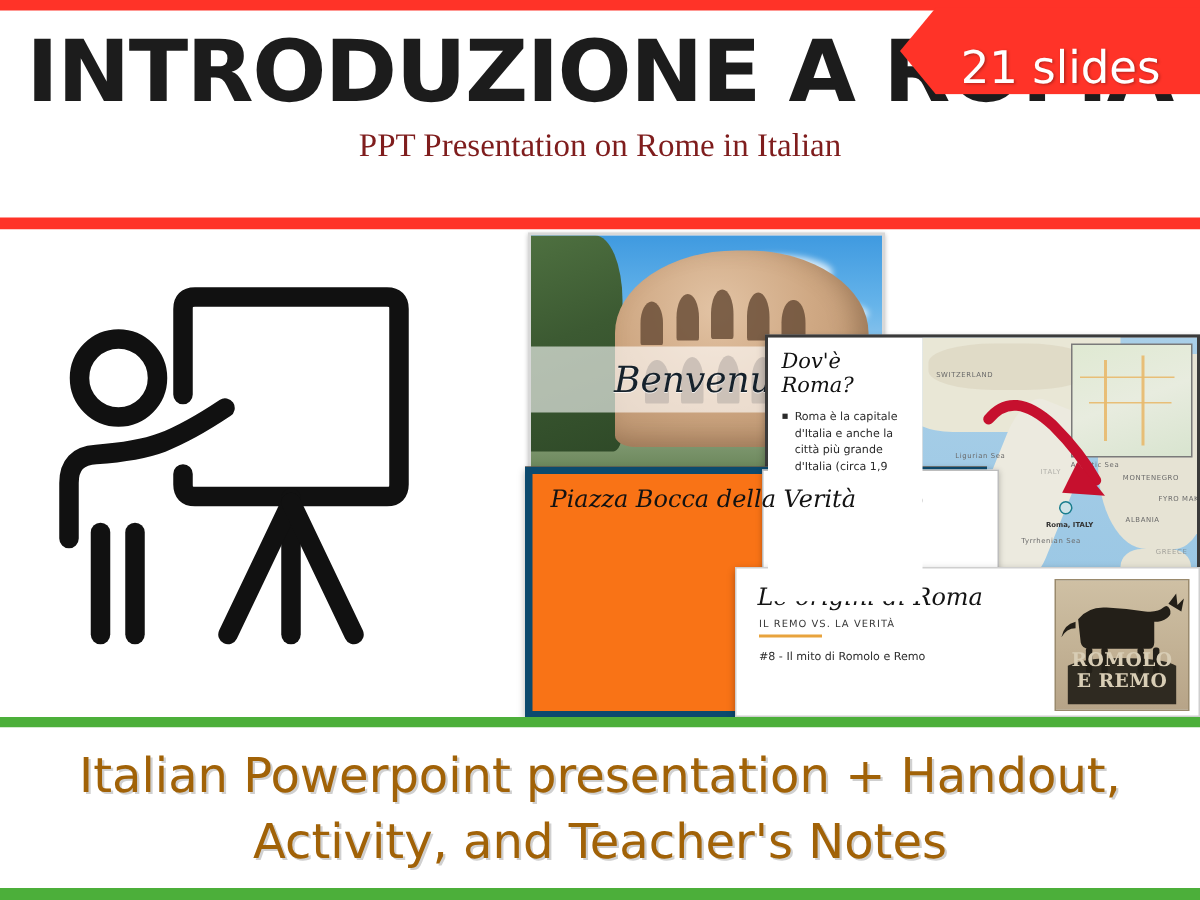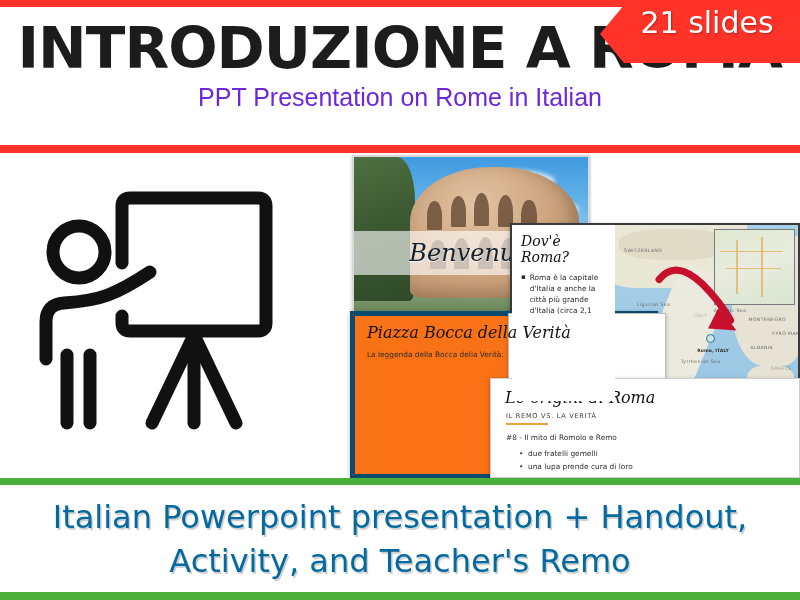--- a/index.html
+++ b/index.html
@@ -28,24 +28,24 @@
     font-weight:bold;
     font-size:57px;
     line-height:62px;
     letter-spacing:-1px;
     color:#1c1c1c;
     white-space:nowrap;
     transform:scaleX(1.02);
   }
   #subtitle{
     margin:4px 0 0 0;
-    font-family:Liberation Sans, sans-serif;
-    font-size:25px;
+    font-family:Liberation Serif, serif;
+    font-size:22px;
     line-height:28px;
-    color:#6d28d9;
+    color:#7f1d1d;
     white-space:nowrap;
   }
 
   
   #middle{position:absolute;left:0;top:153px;width:800px;height:325px;background:#fff;overflow:hidden;}
 
   
   #teacher-icon{position:absolute;left:22px;top:22px;width:300px;height:285px;}
   #teacher-icon svg{display:block;width:300px;height:285px;}
 
@@ -174,33 +174,33 @@
     font-family:"DejaVu Serif", serif;font-weight:bold;font-size:12.5px;color:#1d1a15;letter-spacing:.3px;white-space:nowrap;}
 
   
   #orange-strip{position:absolute;left:368px;top:220px;width:82px;height:105px;background:#f2a93d;}
 
   
   #ribbon{
     position:absolute;left:600px;top:5px;width:200px;height:58px;
     background:#ff3328;
     clip-path:polygon(24px 0, 200px 0, 200px 58px, 24px 58px, 0 29px);
-    display:flex;align-items:flex-start;justify-content:center;
+    display:flex;align-items:flex-end;justify-content:center;
     z-index:20;
   }
   #ribbon-label{
     font-family:"DejaVu Sans", sans-serif;font-size:30px;color:#fff;
     text-shadow:1px 1px 2px rgba(0,0,0,.30);white-space:nowrap;margin-left:14px;
   }
 
   
   #footer{position:absolute;left:0;top:485px;width:800px;height:107px;
           display:flex;flex-direction:column;align-items:center;justify-content:center;background:#fff;}
   .footer-line{
-    font-family:"DejaVu Sans", sans-serif;font-size:32px;line-height:44px;color:#0369a1;
+    font-family:"DejaVu Sans", sans-serif;font-size:32px;line-height:44px;color:#a16207;
     white-space:nowrap;text-shadow:1.5px 1.5px 0 rgba(120,120,120,.35);
   }
 </style>
 </head>
 <body>
 
 <div id="page">
 
   <div class="rule" id="rule-top"></div>
 
@@ -262,21 +262,21 @@
           <div id="benvenuti-band"></div>
           <div id="benvenuti-text">Benvenuti</div>
         </div>
       </div>
 
       <div class="card" id="slide-dove">
         <div id="dove-text">
           <div id="dove-title">Dov'è Roma?</div>
           <div id="dove-bullet">
             <span class="bsq">▪</span>
-            <span>Roma è la capitale d'Italia e anche la città più grande d'Italia (circa 2,1</span>
+            <span>Roma è la capitale d'Italia e anche la città più grande d'Italia (circa 1,9</span>
           </div>
         </div>
         <div id="map">
           <div class="land land-n"></div>
           <div class="alps"></div>
           <div class="boot"></div>
           <div class="boot-toe"></div>
           <div class="sicily"></div>
           <div class="balkan"></div>
           <div class="greece"></div>
@@ -311,50 +311,68 @@
       <div class="card" id="slide-piazza">
         <div id="bocca-photo">
           <div class="bocca-disc"></div>
           <div class="bocca-eye" style="left:30%;top:30%;"></div>
           <div class="bocca-eye" style="left:56%;top:29%;"></div>
           <div class="bocca-mouth"></div>
           <div class="bocca-floor"></div>
         </div>
         <div id="piazza-title">Piazza Bocca della Verità</div>
         <div id="piazza-body">
-          <div class="pz-p">La leggenda della Bocca della Verità:</div>
           <div class="pz-gap"></div>
         </div>
       </div>
 
       <div class="card" id="slide-ma">
         <div id="ma-body">
           <div class="ma-p">MA, se la persona è un(a) bugiardo/a</div>
         </div>
       </div>
 
       <div class="card" id="slide-origini">
         <div id="origini-title">Le origini di Roma</div>
         <div id="origini-sub">IL REMO  VS.  LA VERITÀ</div>
         <div id="origini-underline"></div>
         <div id="origini-lead">#8 - Il mito di Romolo e Remo</div>
-        <div id="origini-list">
-          <div class="or-li"><span class="dot">•</span><span>due fratelli gemelli</span></div>
-          <div class="or-li"><span class="dot">•</span><span>una lupa prende cura di loro</span></div>
-        </div>
-
+
+        <div id="wolf-card">
+          <svg id="wolf-svg" viewBox="0 0 100 100" xmlns="http://www.w3.org/2000/svg">
+            <g fill="#231f18">
+
+              <path d="M16 30 q8 -10 22 -9 q16 1 30 3 q10 1 14 -3 q3 -3 5 1 q2 4 -2 7 q-4 3 -10 3 l0 16 q0 5 -4 5 l-46 0 q-6 0 -7 -5 z"></path>
+
+              <path d="M86 18 l6 -8 l1 9 l5 -5 l-2 10 z"></path>
+
+              <rect x="22" y="52" width="5" height="20" rx="2"></rect>
+              <rect x="34" y="52" width="5" height="20" rx="2"></rect>
+              <rect x="62" y="52" width="5" height="20" rx="2"></rect>
+              <rect x="74" y="52" width="5" height="20" rx="2"></rect>
+
+              <path d="M14 32 q-9 2 -11 12 q4 -7 11 -7 z"></path>
+            </g>
+            <g fill="#231f18" opacity=".92">
+
+              <path d="M8 66 q12 -6 40 -6 q34 0 44 6 l0 30 l-84 0 z"></path>
+            </g>
+          </svg>
+          <div id="wolf-text1" style="color:#d8cdb5;">ROMOLO</div>
+          <div id="wolf-text2" style="color:#d8cdb5;">E REMO</div>
+        </div>
       </div>
 
     </div>
   </div>
 
   <div id="ribbon">
     <span id="ribbon-label">21 slides</span>
   </div>
 
   <div class="rule" id="rule-green-top"></div>
   <div id="footer">
     <div class="footer-line">Italian Powerpoint presentation + Handout,</div>
-    <div class="footer-line">Activity, and Teacher's Remo</div>
+    <div class="footer-line">Activity, and Teacher's Notes</div>
   </div>
   <div class="rule" id="rule-green-bottom"></div>
 
 </div>
 
 </body></html>

